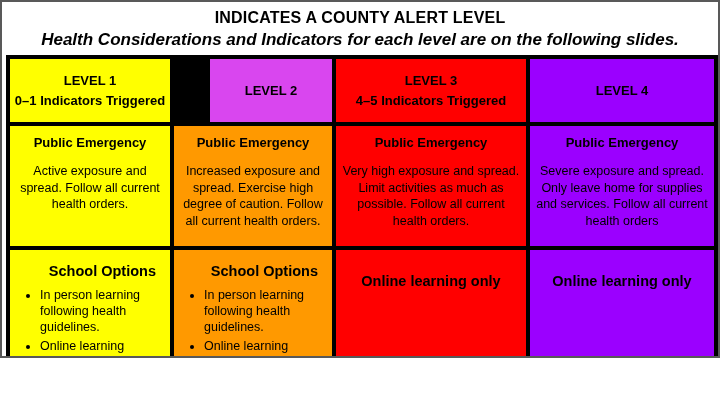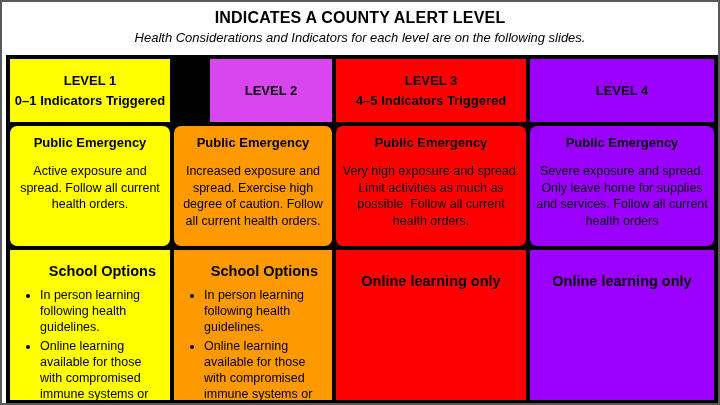--- a/index.html
+++ b/index.html
@@ -1,39 +1,39 @@
 <!DOCTYPE html>
 <html><head>
 <meta charset="utf-8">
 <style>
   html, body { margin: 0; padding: 0; background: #fff; overflow: hidden; }
   .slide {
-    width: 720px; height: 405px; box-sizing: border-box;
+    width: 720px; height: 358px; box-sizing: border-box;
     border: 2px solid #595959; background: #fff; position: relative;
     font-family: "Liberation Sans", "DejaVu Sans", sans-serif; color: #000;
     overflow: hidden;
   }
   .title-block { text-align: center; padding-top: 7px; }
   .title { font-size: 16px; font-weight: bold; margin: 0; letter-spacing: .2px; }
-  .subtitle { font-size: 13px; font-weight: normal; font-style: italic; margin: 3px 0 0; text-align: center; }
+  .subtitle { font-size: 17px; font-weight: bold; font-style: italic; margin: 3px 0 0; text-align: center; }
 
   .alert-table {
     position: absolute; left: 4px; top: 53px; width: 712px; height: 349px;
     box-sizing: border-box; display: grid;
     grid-template-columns: 160px 158px 190px 1fr;
     grid-template-rows: 63px 120px 1fr;
     gap: 4px; background: #000; border: 4px solid #000;
   }
   .cell { box-sizing: border-box; overflow: hidden; }
 
   .head {
     display: flex; flex-direction: column; align-items: center; justify-content: center;
     font-weight: bold; font-size: 13px; line-height: 1.5; text-align: center;
   }
-  .emergency { text-align: center; padding: 9px 6px; border-radius: 7px; }
+  .emergency { text-align: center; padding: 9px 6px; }
   .em-title { font-weight: bold; font-size: 13px; margin: 0 0 13px; }
   .em-text { font-size: 12.5px; line-height: 1.32; margin: 0; }
 
   .school { padding: 5px 6px; }
   .school-title { font-weight: bold; font-size: 14.5px; text-align: right; margin: 8px; }
   .bullets { margin: 3px 0 0; padding-left: 24px; font-size: 12.5px; line-height: 1.28; text-align: left; }
   .bullets li { margin-bottom: 3px; }
 
   .online { text-align: center; padding-top: 7px; }
   .online-title { font-weight: bold; font-size: 14.5px; margin: 16px; }

